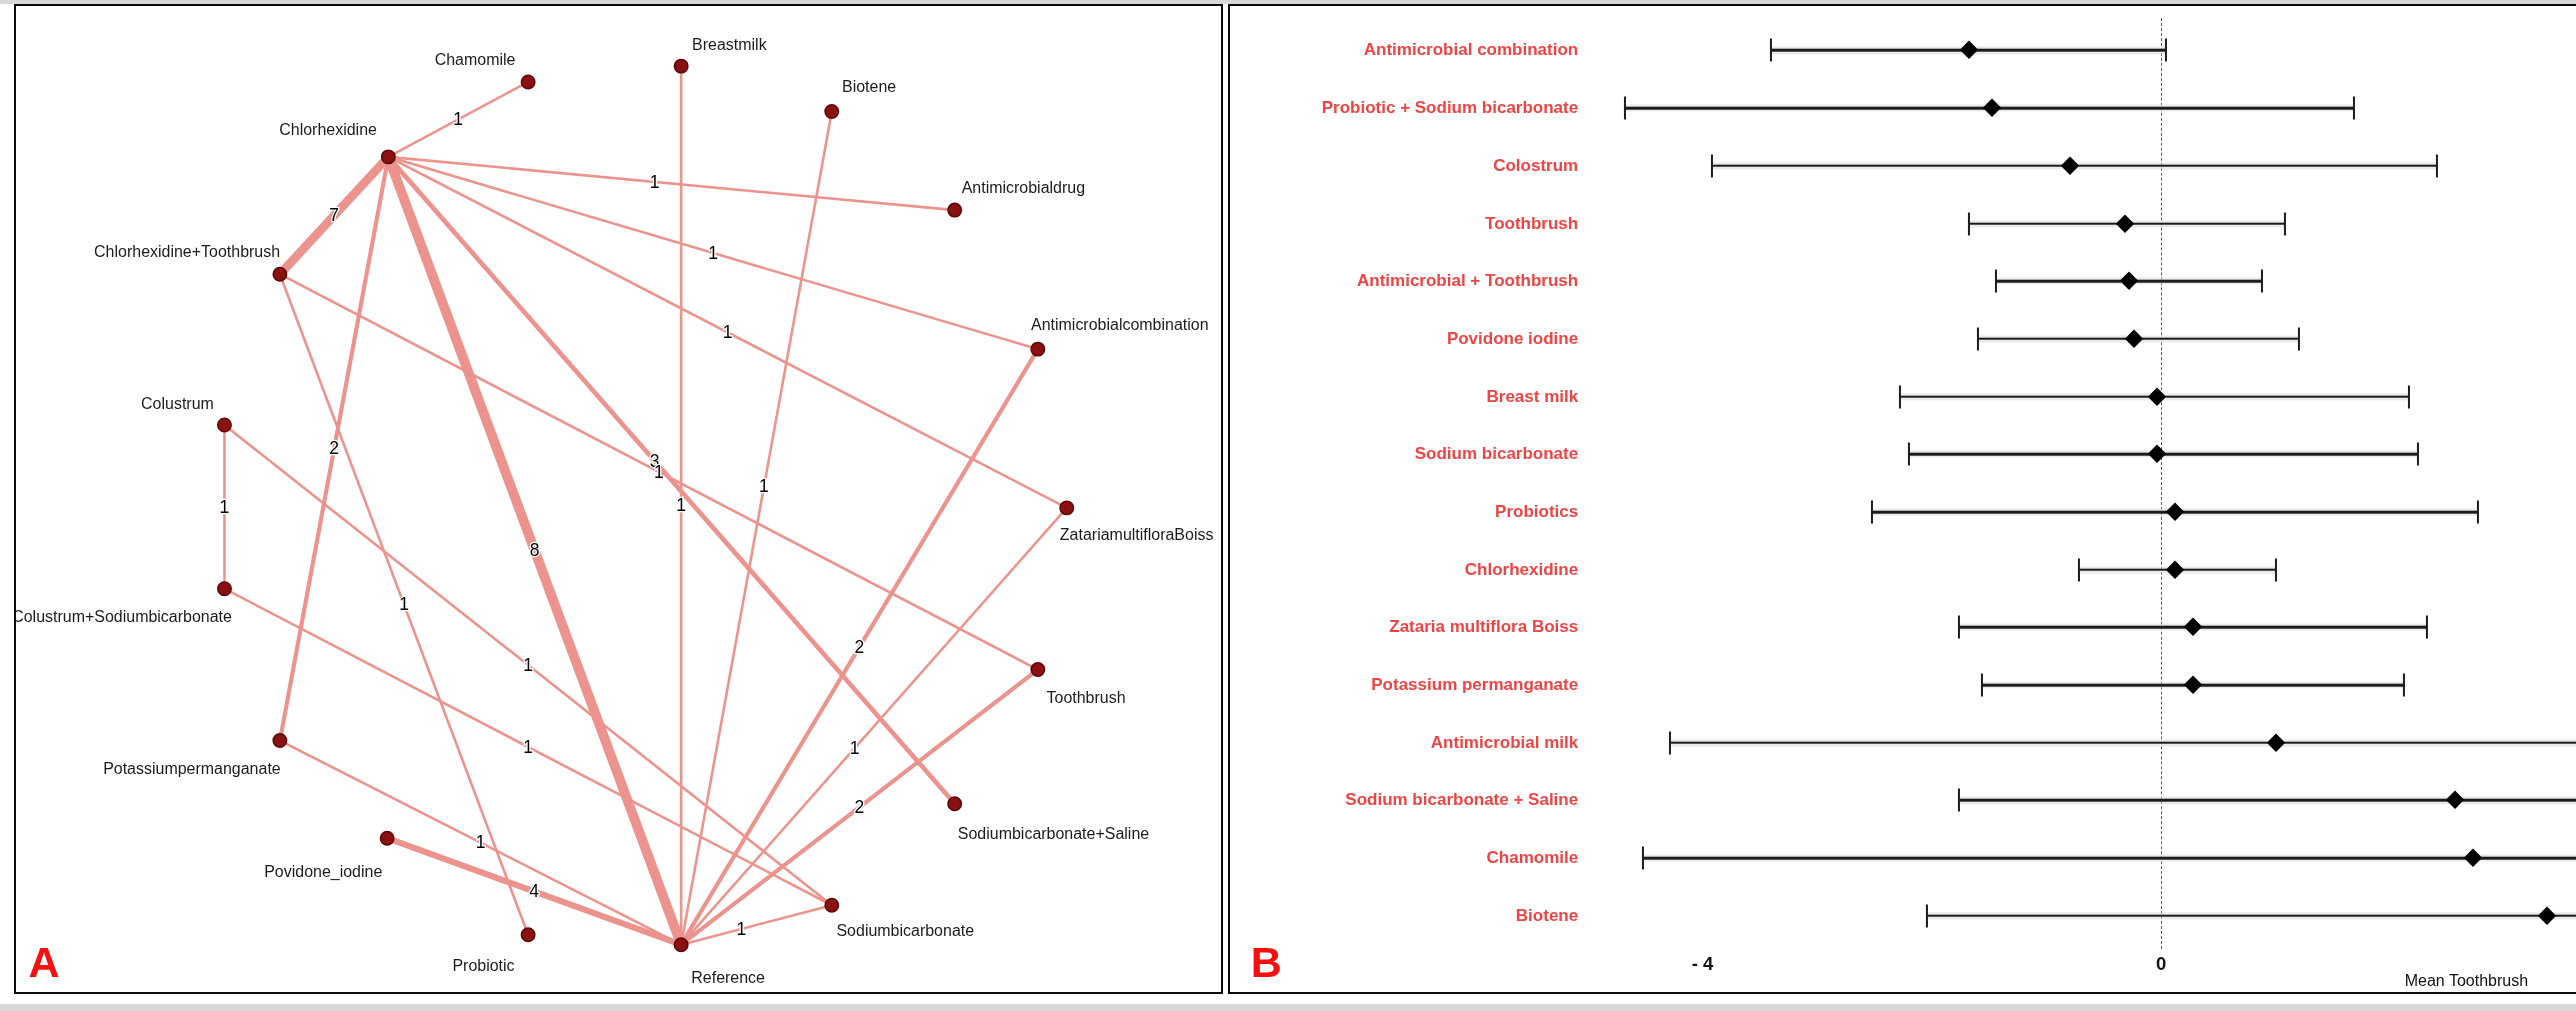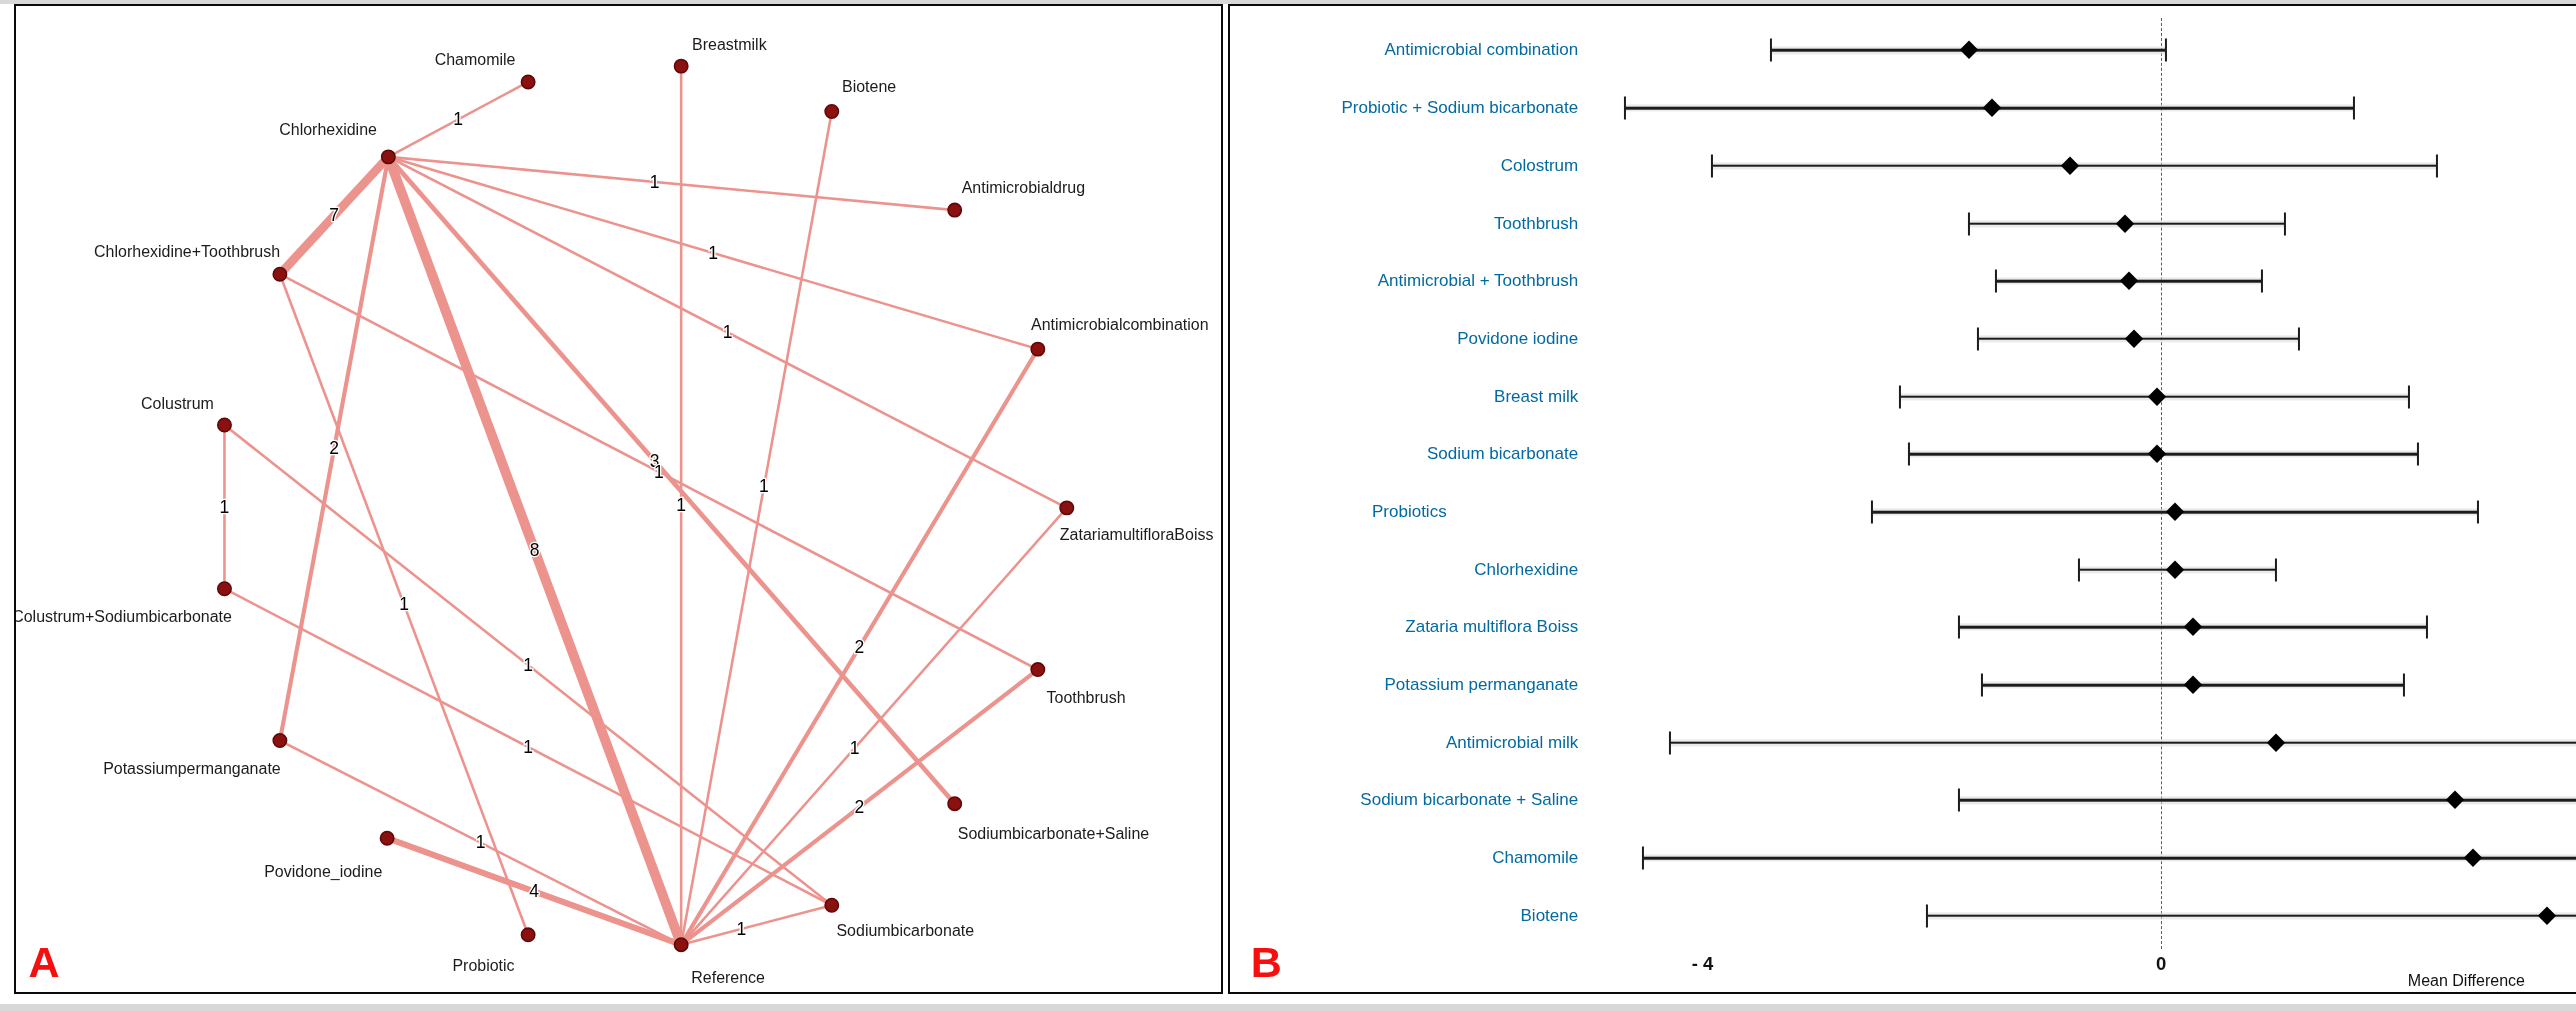--- a/index.html
+++ b/index.html
@@ -8,21 +8,21 @@
   .chrome-strip{position:absolute;left:0;width:100%;background:#d8d8d8;}
   .panel{position:absolute;top:4.1px;height:990px;background:#ffffff;border:2.6px solid #0a0a0a;box-sizing:border-box;}
   #panelA{left:14.4px;width:1209px;}
   #panelB{left:1228px;width:2089px;}
   .panel-letter{position:absolute;left:1.0%;bottom:0.8%;font-size:43px;font-weight:bold;color:#f50f0f;line-height:1;}
   #netsvg{position:absolute;left:0;top:0;width:100%;height:100%;}
   .net-node-label{font-size:31px;fill:#1c1c1c;}
   .net-edge-label{font-size:34px;fill:#000;stroke:#ffffff;stroke-width:5px;paint-order:stroke;font-weight:normal;}
   
   .row-label{position:absolute;left:0.5%;width:16.2%;text-align:right;transform:translateY(-50%);
-             font-size:17px;font-weight:normal;color:#0369a1;white-space:nowrap;}
+             font-size:17px;font-weight:bold;color:#ef4444;white-space:nowrap;}
   .ci-halo{position:absolute;height:7.2px;transform:translateY(-50%);background:#d9d9d9;opacity:.55;}
   .ci-line{position:absolute;height:2.6px;transform:translateY(-50%);background:#1c1c1c;}
   .ci-cap{position:absolute;width:2.1px;height:23px;transform:translate(-50%,-50%);background:#1c1c1c;}
   .diamond{position:absolute;width:13.4px;height:13.4px;transform:translate(-50%,-50%) rotate(45deg);background:#000;}
   .zero-line{position:absolute;top:1.2%;height:94.4%;width:0;border-left:1.5px dashed #b03a3a;}
   .tick-label{position:absolute;transform:translateX(-50%);font-size:18.5px;font-weight:bold;color:#111;white-space:nowrap;}
   .x-axis-title{position:absolute;transform:translateX(-50%);font-size:16px;color:#111;white-space:nowrap;}
 </style>
 </head>
 <body>
@@ -156,21 +156,21 @@
       <div class="ci-line" style="top: 39.6%; left: 32.1232%; width: 24.4224%;"></div>
       <div class="ci-cap" style="top: 39.6%; left: 32.1232%;"></div>
       <div class="ci-cap" style="top: 39.6%; left: 56.5457%;"></div>
       <div class="diamond" style="top: 39.6%; left: 44.4444%;"></div>
       <div class="row-label" style="top: 45.45%;">Sodium bicarbonate</div>
       <div class="ci-halo" style="top: 45.45%; left: 32.5633%; width: 24.4224%;"></div>
       <div class="ci-line" style="top: 45.45%; left: 32.5633%; width: 24.4224%;"></div>
       <div class="ci-cap" style="top: 45.45%; left: 32.5633%;"></div>
       <div class="ci-cap" style="top: 45.45%; left: 56.9857%;"></div>
       <div class="diamond" style="top: 45.45%; left: 44.4444%;"></div>
-      <div class="row-label" style="top: 51.3%; text-align: center;">Probiotics</div>
+      <div class="row-label" style="top: 51.3%;">Probiotics</div>
       <div class="ci-halo" style="top: 51.3%; left: 30.8031%; width: 29.0429%;"></div>
       <div class="ci-line" style="top: 51.3%; left: 30.8031%; width: 29.0429%;"></div>
       <div class="ci-cap" style="top: 51.3%; left: 30.8031%;"></div>
       <div class="ci-cap" style="top: 51.3%; left: 59.846%;"></div>
       <div class="diamond" style="top: 51.3%; left: 45.3245%;"></div>
       <div class="row-label" style="top: 57.15%;">Chlorhexidine</div>
       <div class="ci-halo" style="top: 57.15%; left: 40.7041%; width: 9.46095%;"></div>
       <div class="ci-line" style="top: 57.15%; left: 40.7041%; width: 9.46095%;"></div>
       <div class="ci-cap" style="top: 57.15%; left: 40.7041%;"></div>
       <div class="ci-cap" style="top: 57.15%; left: 50.165%;"></div>
@@ -205,16 +205,16 @@
       <div class="row-label" style="top: 92.25%;">Biotene</div>
       <div class="ci-halo" style="top: 92.25%; left: 33.4433%; width: 59.626%;"></div>
       <div class="ci-line" style="top: 92.25%; left: 33.4433%; width: 59.626%;"></div>
       <div class="ci-cap" style="top: 92.25%; left: 33.4433%;"></div>
       <div class="diamond" style="top: 92.25%; left: 63.1463%;"></div>
     </div>
   <div id="xTicks">
       <div class="tick-label" style="left: 22.6623%; top: 97.2%; transform: translate(-50%, -50%);">- 4</div>
       <div class="tick-label" style="left: 44.6645%; top: 97.2%; transform: translate(-50%, -50%);">0</div>
     </div>
-  <div class="x-axis-title" id="xTitle" style="left: 59.3%; top: 98.9%; transform: translate(-50%, -50%);">Mean Difference</div>
+  <div class="x-axis-title" id="xTitle" style="left: 59.3%; top: 98.9%; transform: translate(-50%, -50%);">Mean Toothbrush</div>
   <div class="panel-letter">B</div>
 </div>
 
 
 </body></html>

